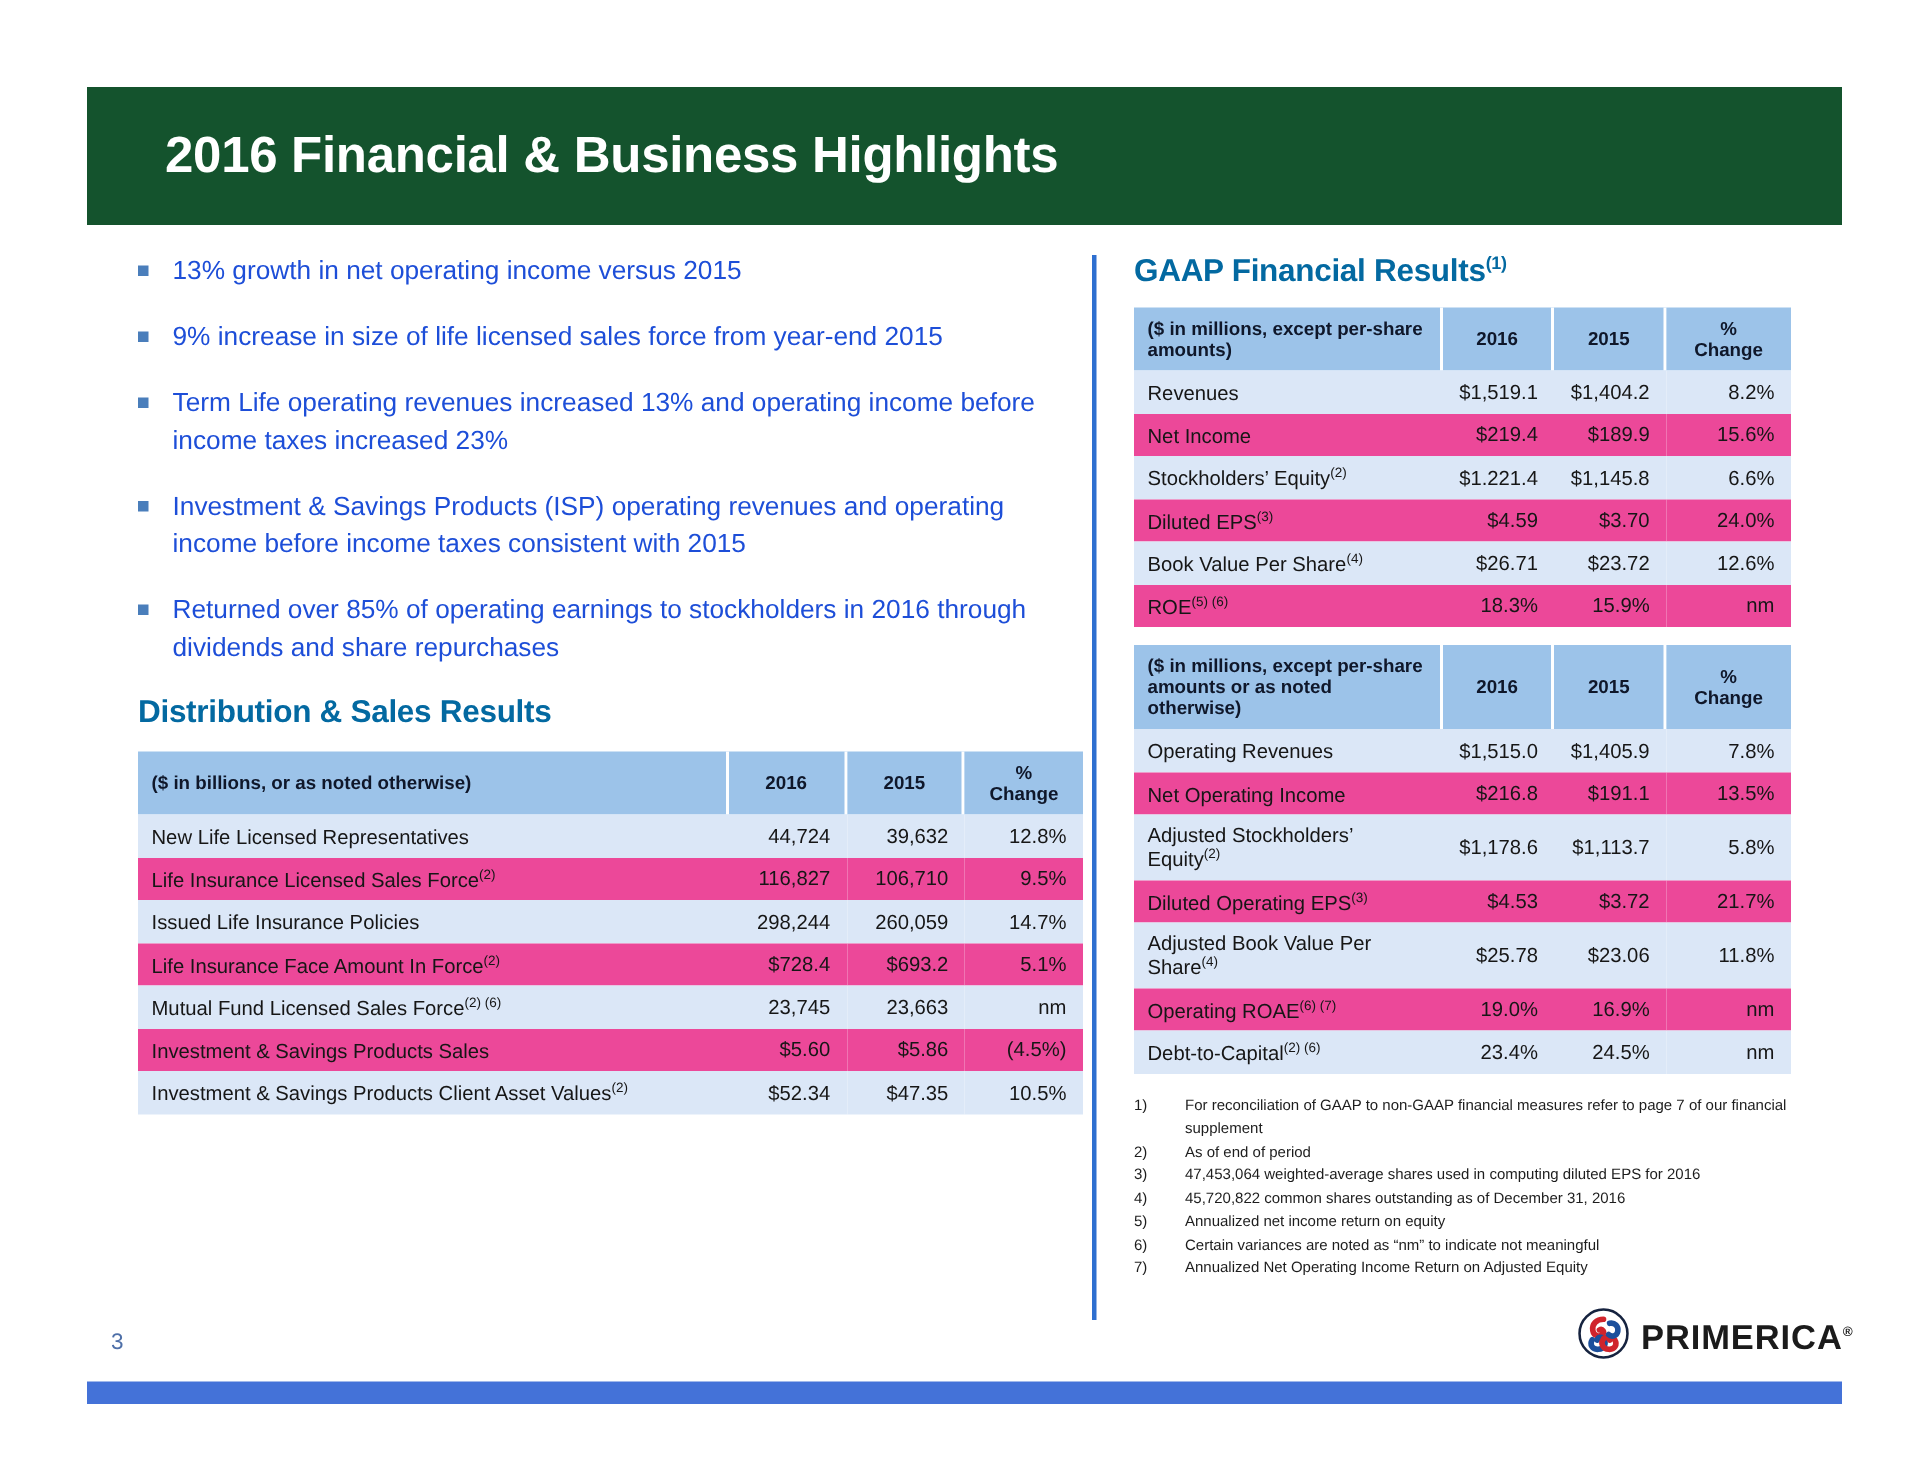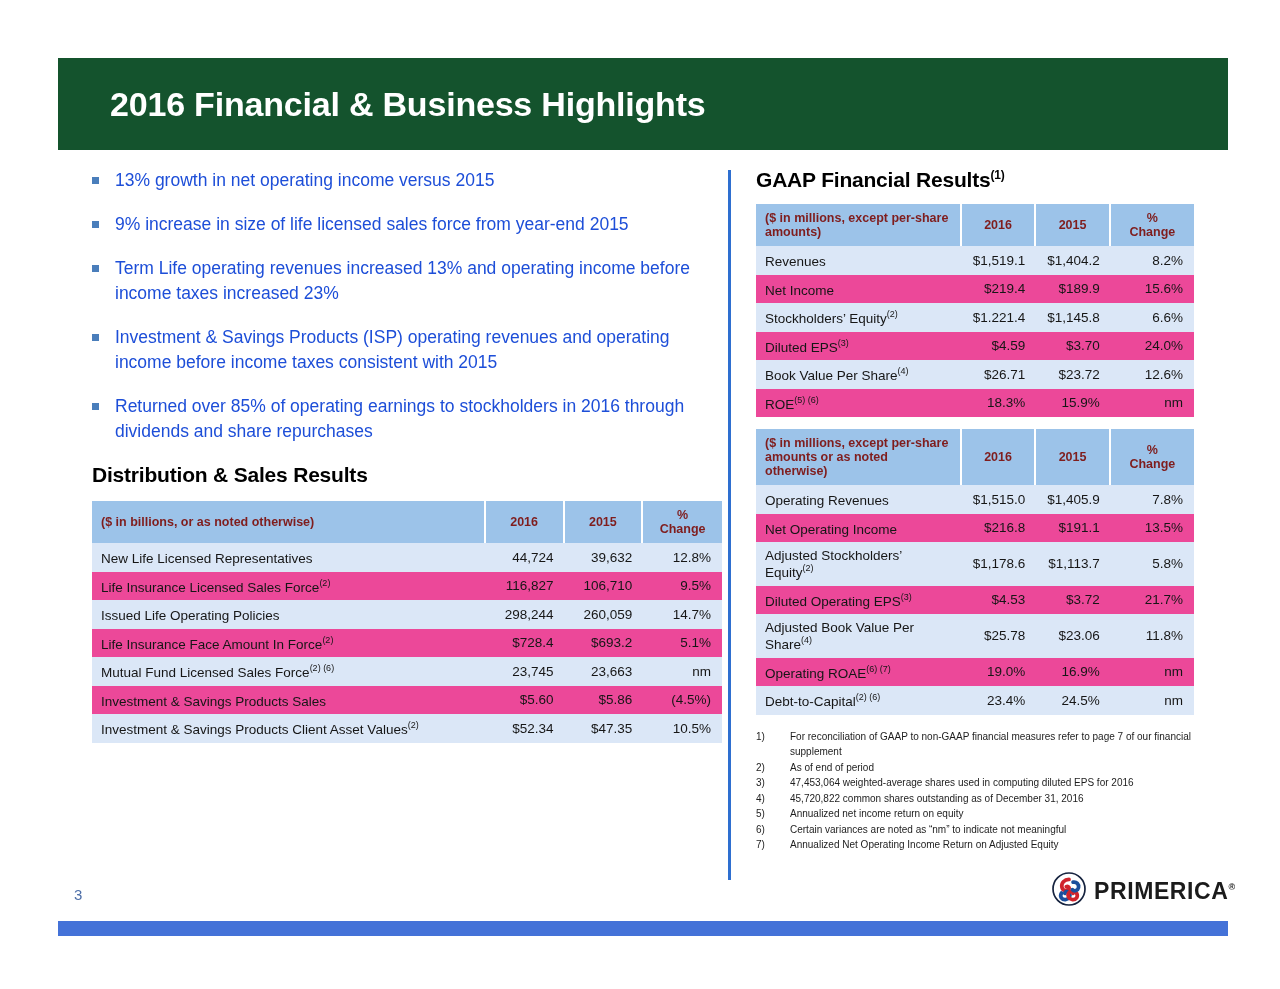--- a/index.html
+++ b/index.html
@@ -68,39 +68,39 @@
   .bullet .btext {
     font-size: 17.5px;
     line-height: 25px;
     color: #1d4ed8;
   }
 
   
   .sec-heading {
     font-size: 21px;
     font-weight: bold;
-    color: #000000;
+    color: #0369a1;
     letter-spacing: -0.2px;
   }
   .sec-heading .sup {
     font-size: 12px;
     vertical-align: super;
     font-weight: bold;
   }
 
   
   table.dtable {
     border-collapse: separate;
     border-spacing: 0;
     width: 100%;
     table-layout: fixed;
   }
   table.dtable th {
     background: #9cc3e9;
-    color: #7f1d1d;
+    color: #0f172a;
     font-size: 12.5px;
     font-weight: bold;
     padding: 7px 9px;
     text-align: left;
     vertical-align: middle;
     border-right: 2px solid #ffffff;
   }
   table.dtable th.num {
     text-align: center;
   }
@@ -244,21 +244,21 @@
           <td class="num">39,632</td>
           <td class="num">12.8%</td>
         </tr>
         <tr class="even">
           <td><span>Life Insurance Licensed Sales Force</span><span class="sup">(2)</span></td>
           <td class="num">116,827</td>
           <td class="num">106,710</td>
           <td class="num">9.5%</td>
         </tr>
         <tr class="odd">
-          <td><span>Issued Life Operating Policies</span><span class="sup"></span></td>
+          <td><span>Issued Life Insurance Policies</span><span class="sup"></span></td>
           <td class="num">298,244</td>
           <td class="num">260,059</td>
           <td class="num">14.7%</td>
         </tr>
         <tr class="even">
           <td><span>Life Insurance Face Amount In Force</span><span class="sup">(2)</span></td>
           <td class="num">$728.4</td>
           <td class="num">$693.2</td>
           <td class="num">5.1%</td>
         </tr>

